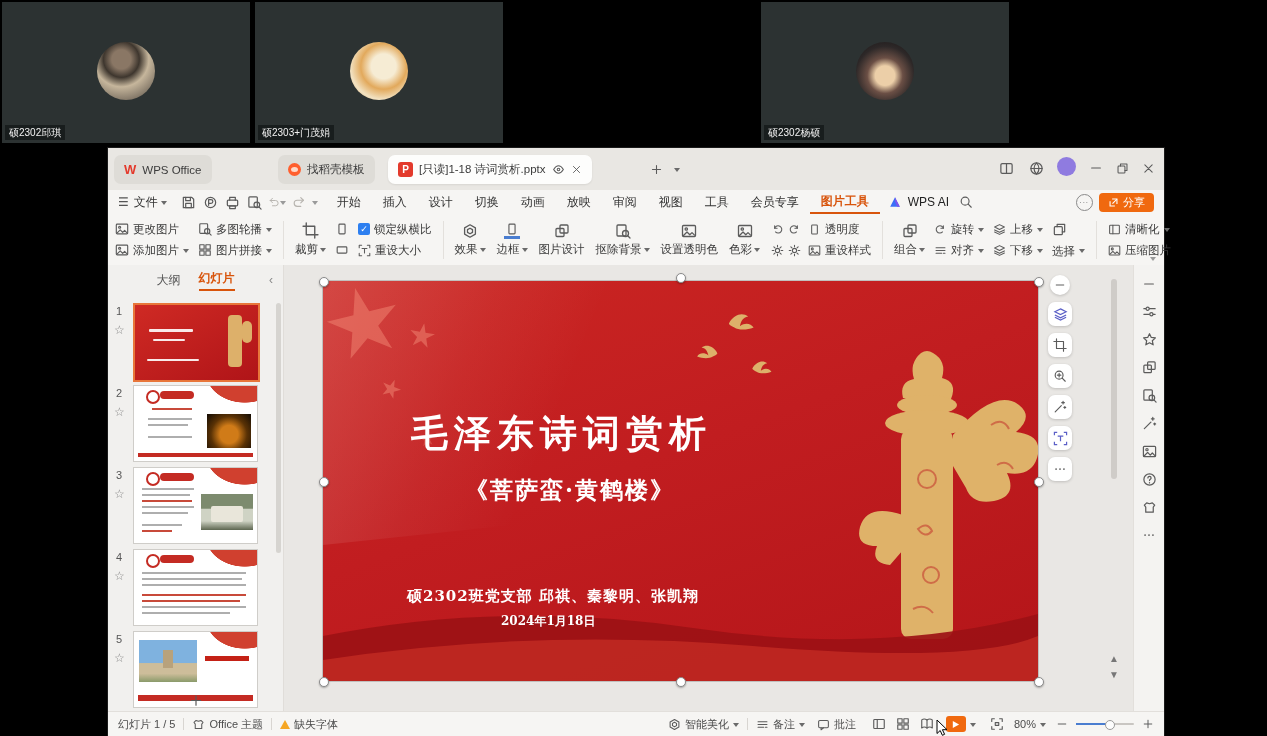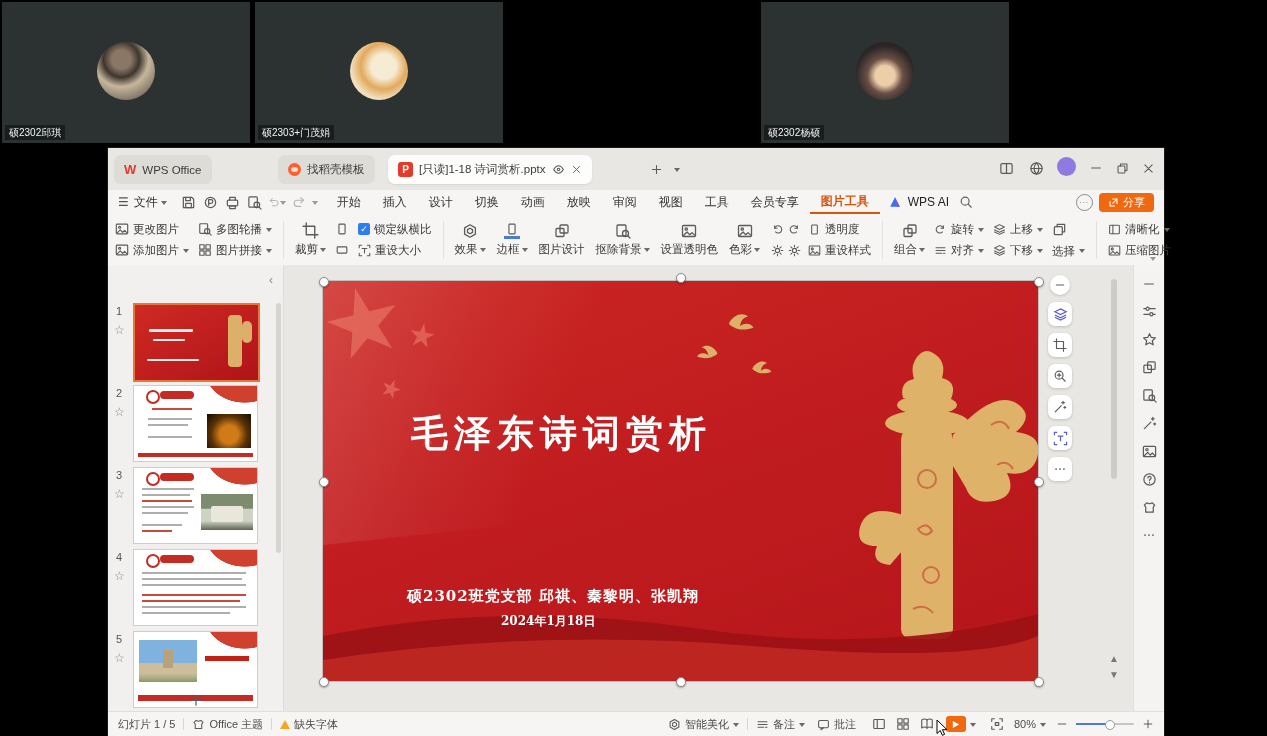--- a/index.html
+++ b/index.html
@@ -639,20 +639,24 @@
           </div>
       </div>
 
     </div>
     <span class="chev lite collapse-chev"></span>
   </div>
 
   <div class="workspace">
 
     <div class="thumb-panel">
+      <div class="tp-head">
+        <span class="tp-tab">大纲</span>
+        <span class="tp-tab active">幻灯片</span>
+      </div>
       <span class="tp-collapse">‹</span>
 
       <div class="slide-item" style="top:38px;">
         <span class="si-num">1</span>
         <span class="si-star">☆</span>
         <div class="si-thumb sel">
           <div class="mini-red"></div>
           <div class="mini-gold" style="right:16px;top:10px;width:14px;height:52px;"></div>
           <div class="mini-gold" style="right:6px;top:16px;width:10px;height:22px;border-radius:6px;"></div>
           <div class="mini-line" style="left:14px;top:24px;width:44px;"></div>
@@ -769,20 +773,21 @@
             <path d="M196 126 q10 -6 16 4"></path>
           </g>
         </svg>
 
         <svg width="715" height="95" viewBox="0 0 715 95" style="position:absolute;left:0;bottom:0;">
           <path d="M0 50 Q180 14 370 42 T715 28 V95 H0 Z" fill="#9c1115" opacity=".92"></path>
           <path d="M0 74 Q210 42 430 60 T715 50 V95 H0 Z" fill="#d93a2b" opacity=".5"></path>
         </svg>
 
         <div class="slide-title">毛泽东诗词赏析</div>
+        <div class="slide-sub">《菩萨蛮·黄鹤楼》</div>
         <div class="slide-authors">硕2302班党支部  邱祺、秦黎明、张凯翔</div>
         <div class="slide-date">2024年1月18日</div>
       </div>
 
       <div class="handle" style="left:36px;top:12px;"></div>
       <div class="handle" style="left:393px;top:8px;"></div>
       <div class="handle" style="left:751px;top:12px;"></div>
       <div class="handle" style="left:36px;top:212px;"></div>
       <div class="handle" style="left:751px;top:212px;"></div>
       <div class="handle" style="left:36px;top:412px;"></div>

